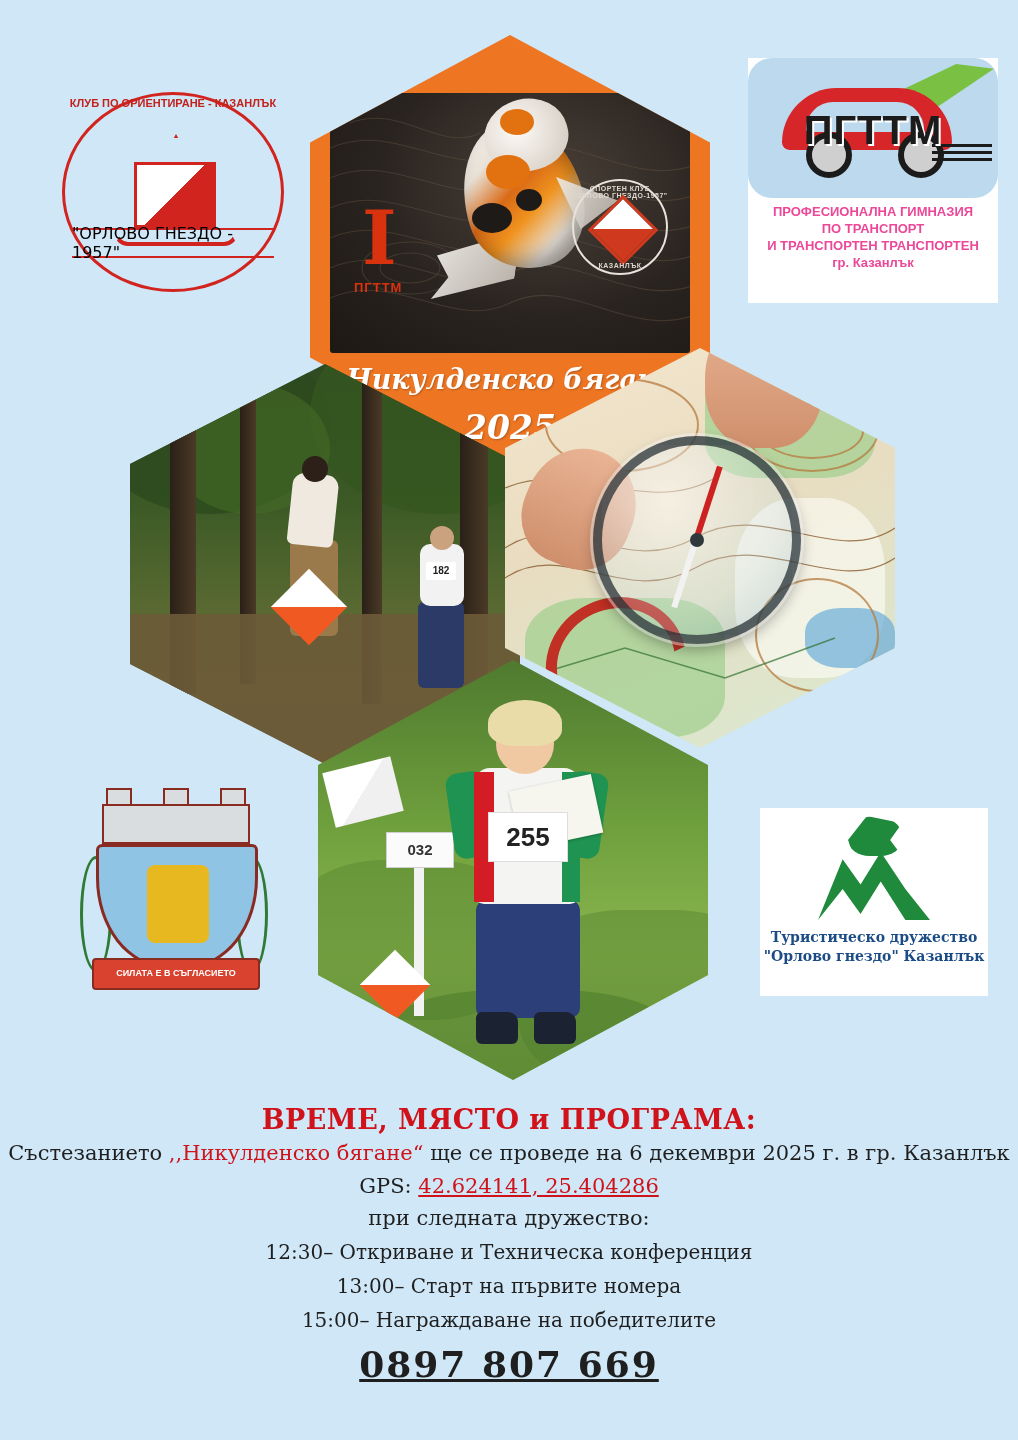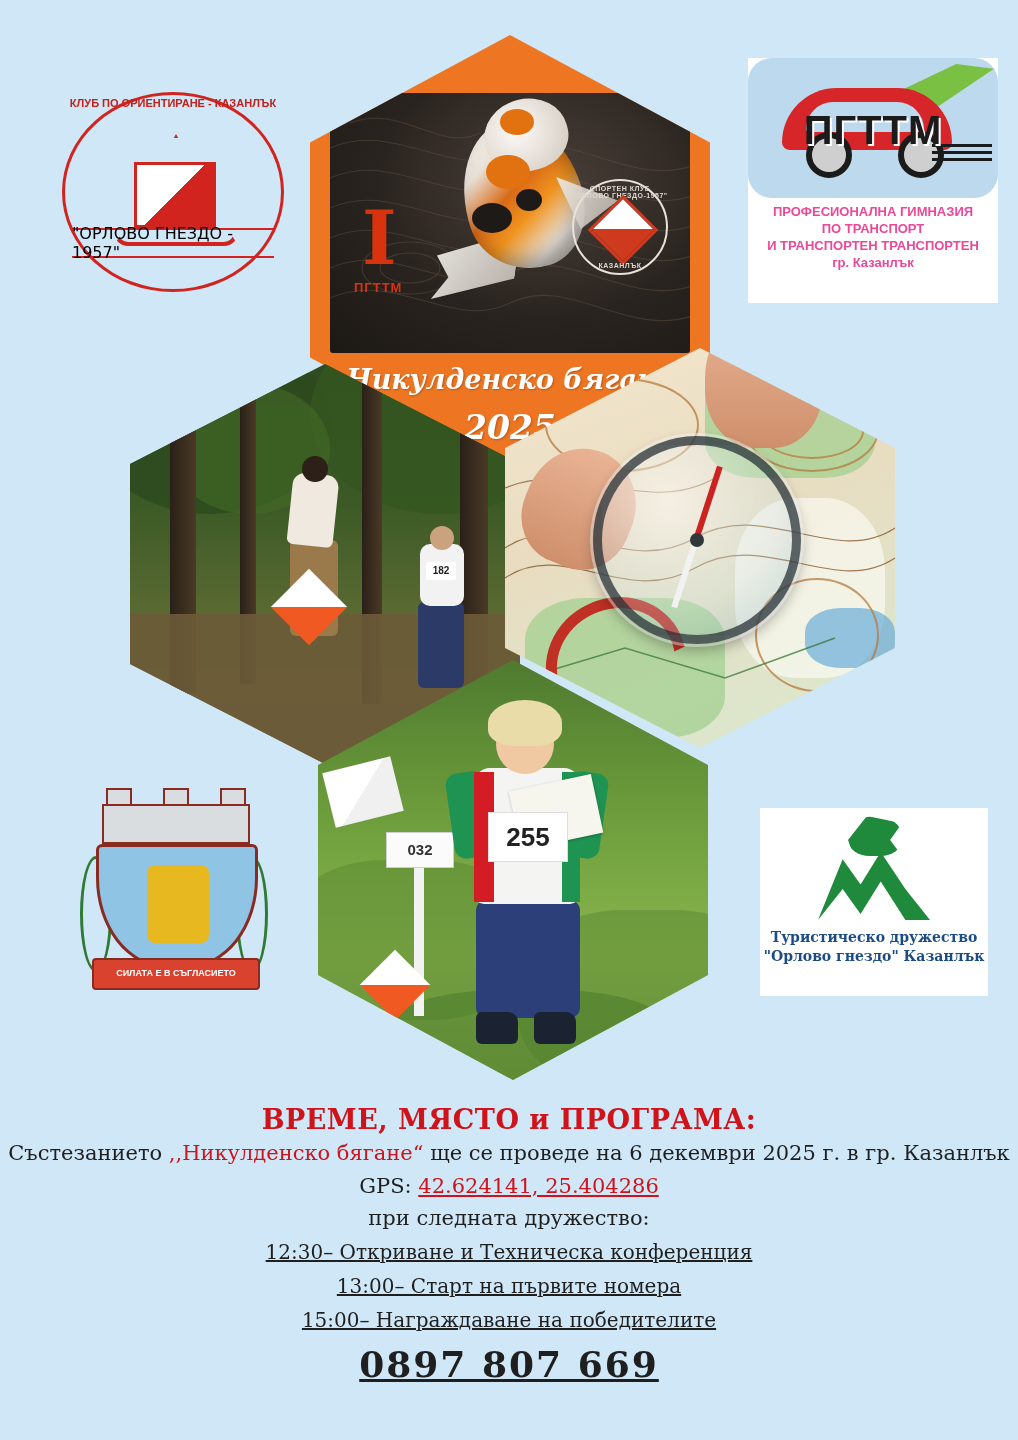--- a/index.html
+++ b/index.html
@@ -238,21 +238,21 @@
 
   
   .bottom{
     position:absolute;left:0;right:0;top:1102px;text-align:center;
     font-family:"DejaVu Serif",serif;
   }
   .bt-head{color:#d0121a;font:700 27px/1.3 "DejaVu Serif",serif;letter-spacing:.5px;}
   .bt-line{color:#1f1f1f;font:400 21px/1.55 "DejaVu Serif",serif;}
   .bt-line .hl{color:#d0121a;}
   .bt-line .gps{color:#d0121a;text-decoration:underline;}
-  .bt-prog{color:#1f1f1f;font:400 20px/1.7 "DejaVu Serif",serif;text-decoration:underline;}
+  .bt-prog{color:#1f1f1f;font:400 20px/1.7 "DejaVu Serif",serif;}
   .bt-phone{color:#1f1f1f;font:700 36px/1.2 "DejaVu Serif",serif;letter-spacing:2px;margin-top:6px;text-decoration:underline;}
 </style>
 </head>
 <body>
 
 <div class="poster">
 
   <div class="hex hex-top">
     <div class="fish-card">
       <svg class="topo-lines" viewBox="0 0 360 260" preserveAspectRatio="none">

